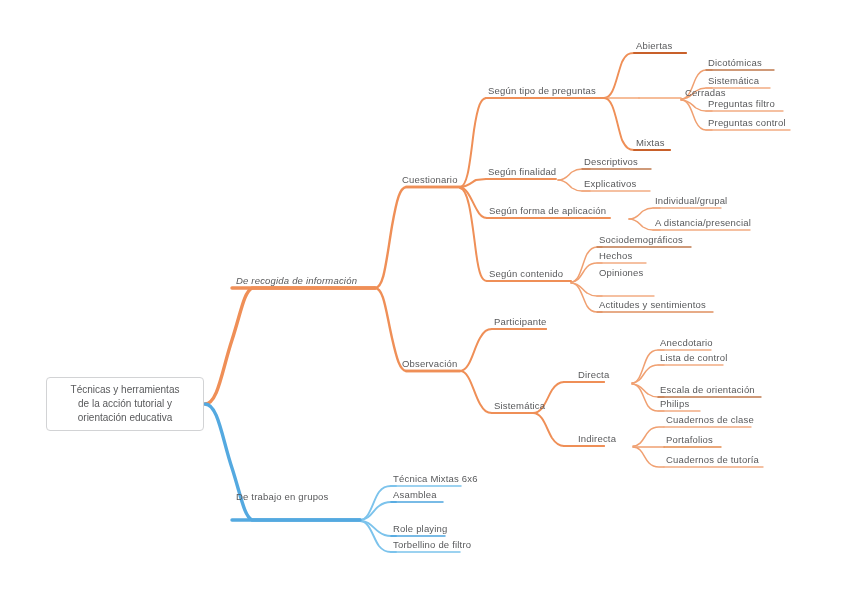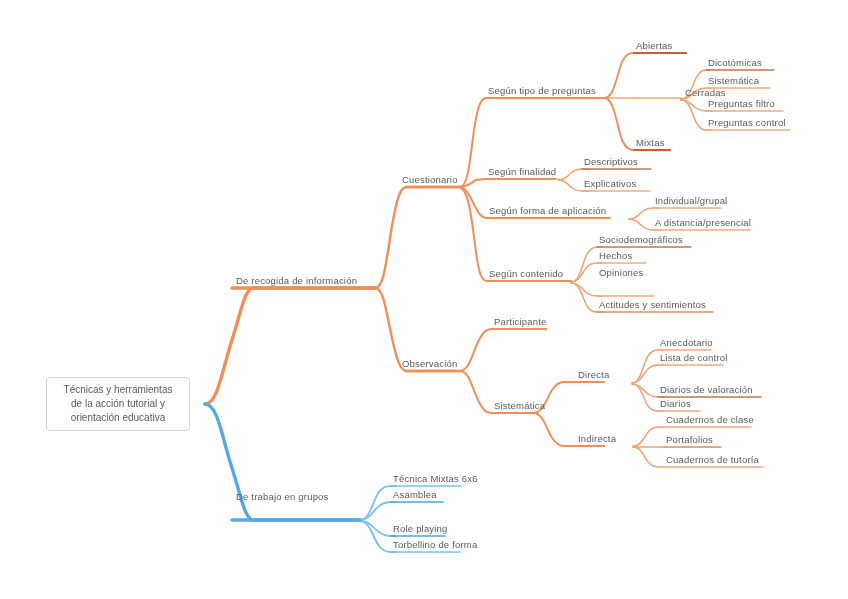--- a/index.html
+++ b/index.html
@@ -35,21 +35,21 @@
   }
   .node-label {
     display: block;
     padding: 0 3px 1px 3px;
   }
   
   #root-node {
     position: absolute;
     left: 46px;
     top: 377px;
-    width: 144px;
+    width: 158px;
     height: 54px;
     box-sizing: border-box;
     border: 1px solid #d2d3d5;
     border-radius: 4px;
     background: #ffffff;
     display: flex;
     align-items: center;
     justify-content: center;
     text-align: center;
     color: #58595b;
@@ -173,21 +173,21 @@
   </svg>
 
   <div id="root-node">
     <div>
       <span>Técnicas y herramientas</span><br>
       <span>de la acción tutorial y</span><br>
       <span>orientación educativa</span>
     </div>
   </div>
 
-  <div class="node" style="left:233px; top:275px;">
+  <div class="node" style="left:233px; top:275px;font-style:italic;">
     <span class="node-label">De recogida de información</span>
   </div>
   <div class="node" style="left:233px; top:491px;">
     <span class="node-label">De trabajo en grupos</span>
   </div>
 
   <div class="node" style="left:399px; top:174px;">
     <span class="node-label">Cuestionario</span>
   </div>
   <div class="node" style="left:399px; top:358px;">
@@ -271,24 +271,24 @@
     <span class="node-label">Indirecta</span>
   </div>
 
   <div class="node" style="left:657px; top:337px;">
     <span class="node-label">Anecdotario</span>
   </div>
   <div class="node" style="left:657px; top:352px;">
     <span class="node-label">Lista de control</span>
   </div>
   <div class="node" style="left:657px; top:384px;">
-    <span class="node-label">Diarios de valoración</span>
+    <span class="node-label">Escala de orientación</span>
   </div>
   <div class="node" style="left:657px; top:398px;">
-    <span class="node-label">Diarios</span>
+    <span class="node-label">Philips</span>
   </div>
 
   <div class="node" style="left:663px; top:414px;">
     <span class="node-label">Cuadernos de clase</span>
   </div>
   <div class="node" style="left:663px; top:434px;">
     <span class="node-label">Portafolios</span>
   </div>
   <div class="node" style="left:663px; top:454px;">
     <span class="node-label">Cuadernos de tutoría</span>
@@ -297,16 +297,16 @@
   <div class="node" style="left:390px; top:473px;">
     <span class="node-label">Técnica Mixtas 6x6</span>
   </div>
   <div class="node" style="left:390px; top:489px;">
     <span class="node-label">Asamblea</span>
   </div>
   <div class="node" style="left:390px; top:523px;">
     <span class="node-label">Role playing</span>
   </div>
   <div class="node" style="left:390px; top:539px;">
-    <span class="node-label">Torbellino de forma</span>
+    <span class="node-label">Torbellino de filtro</span>
   </div>
 
 </div>
 
 </body></html>

